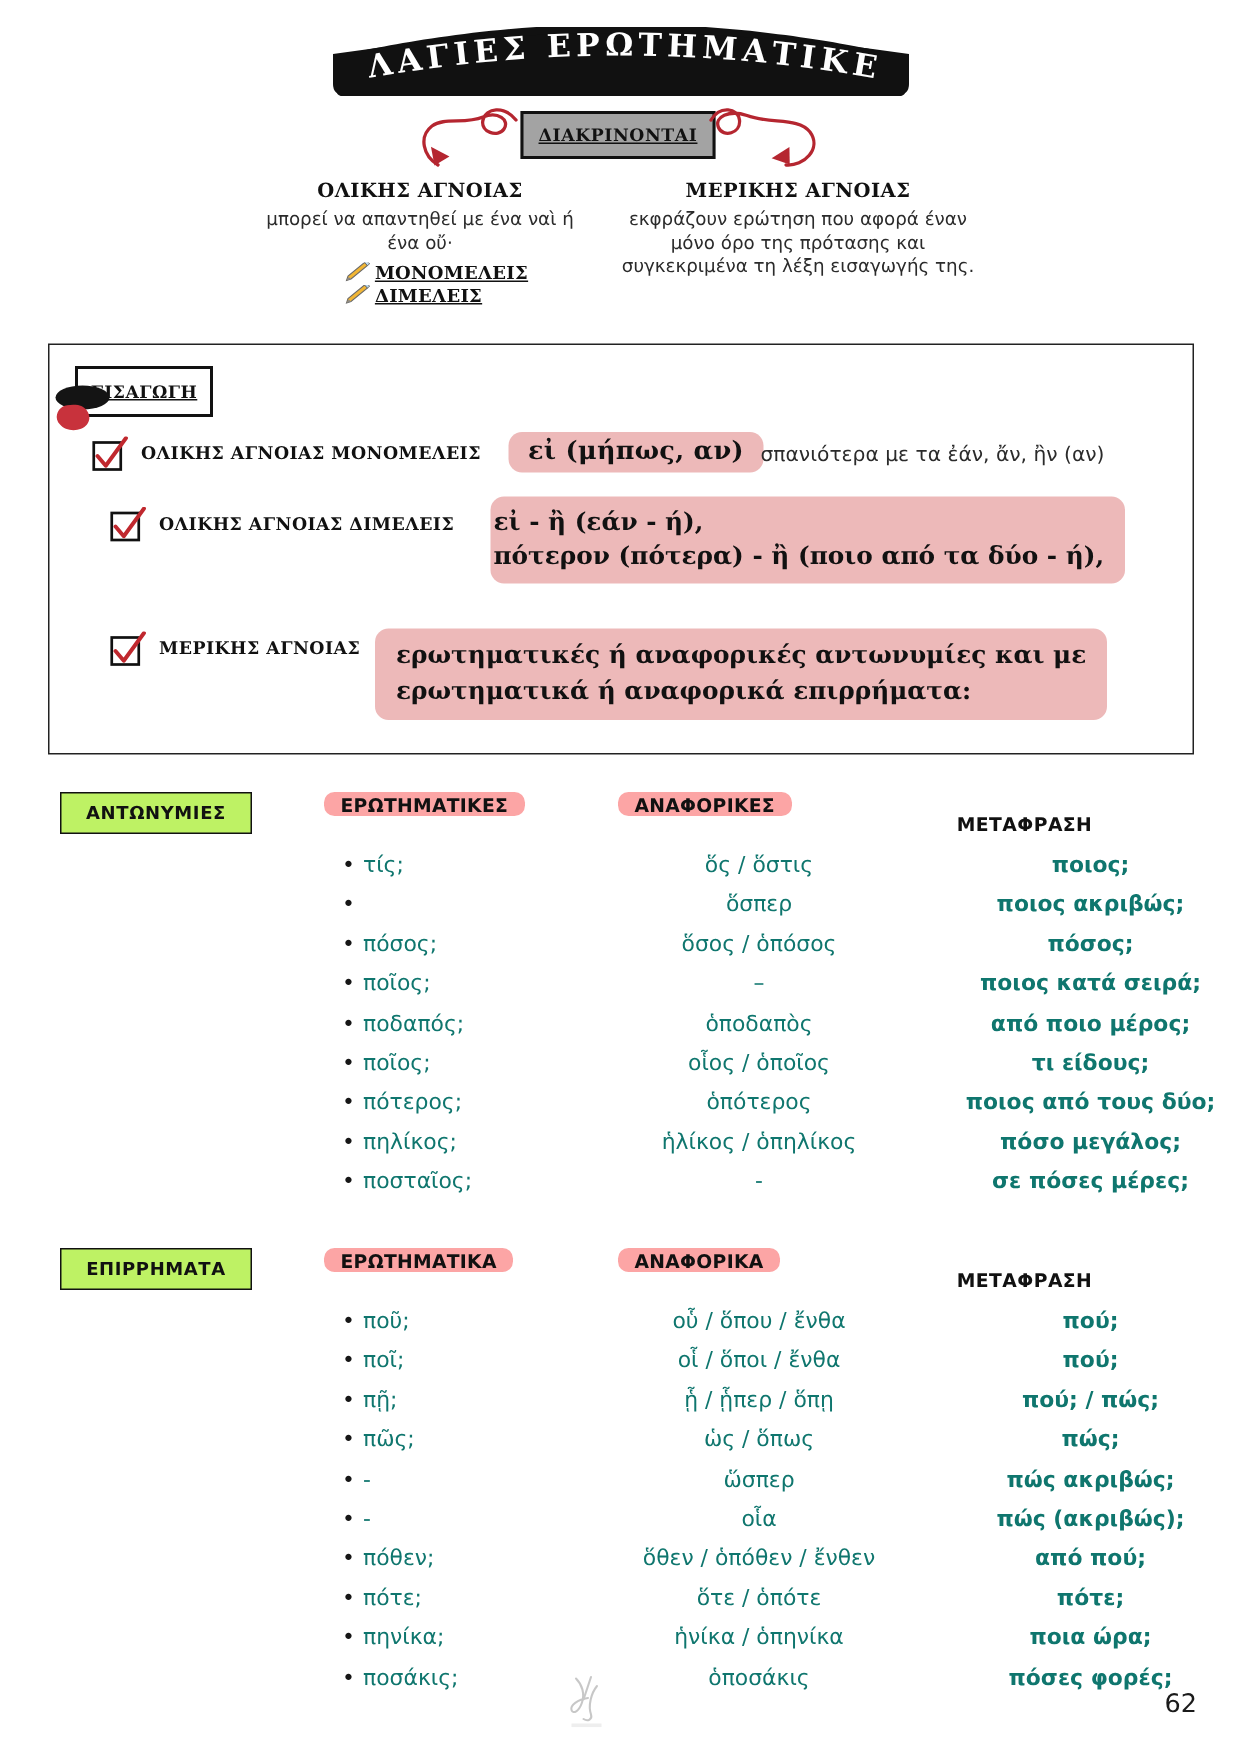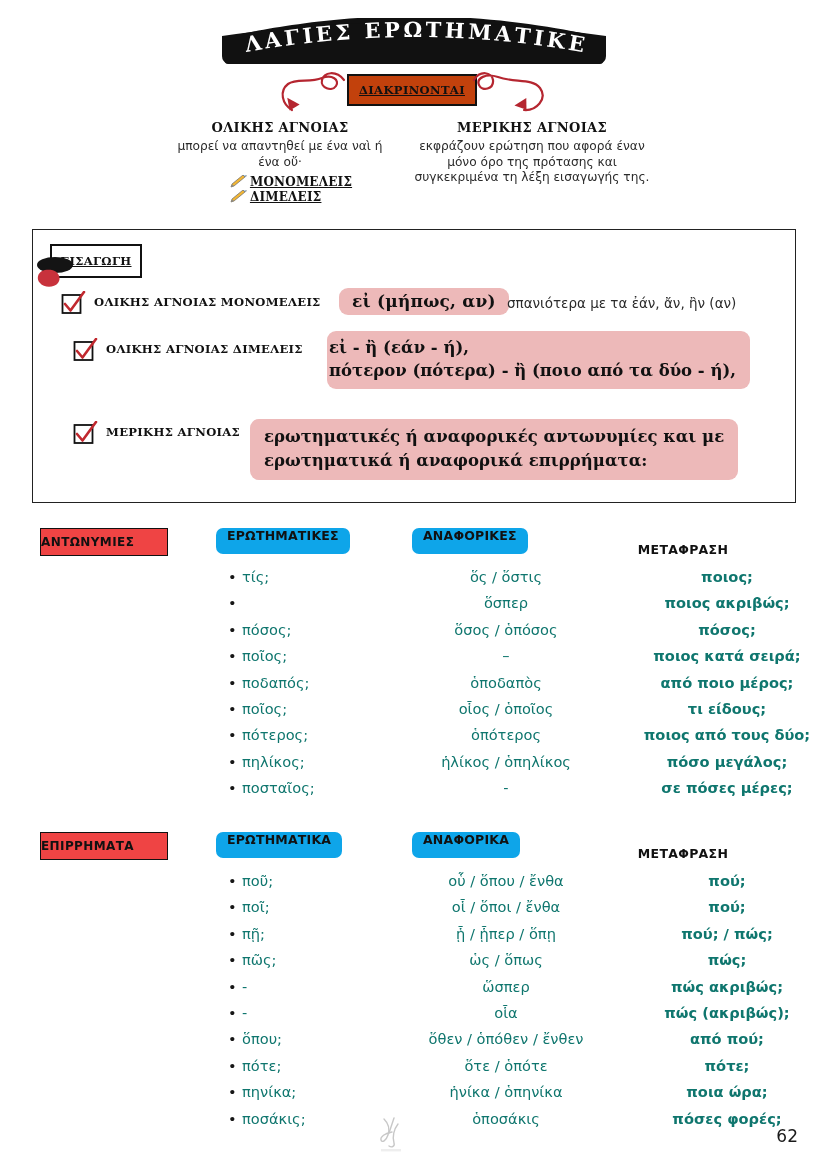--- a/index.html
+++ b/index.html
@@ -34,21 +34,21 @@
   }
 
   
   #diakrinontai-box {
     position: absolute;
     left: 347px;
     top: 74px;
     width: 126px;
     height: 28px;
     border: 2px solid #111;
-    background: #c2410c;
+    background: #a3a3a3;
     display: flex;
     align-items: center;
     justify-content: center;
   }
   #diakrinontai-label {
     font-family: "DejaVu Serif", serif;
     font-size: 11.5px;
     font-weight: bold;
     letter-spacing: 0.4px;
     text-decoration: underline;
@@ -217,41 +217,41 @@
     position: relative;
     height: 34px;
   }
   .cat-box {
     position: absolute;
     left: 40px;
     top: 0;
     width: 128px;
     height: 28px;
     border: 1.8px solid #111;
-    background: #ef4444;
+    background: #bef264;
     display: flex;
     align-items: center;
-    justify-content: flex-start;
+    justify-content: center;
     box-sizing: border-box;
   }
   .cat-label {
     font-size: 12px;
     font-weight: bold;
     letter-spacing: 0.4px;
     color: #111;
     font-family: "DejaVu Sans", sans-serif;
   }
   .red-pill {
     position: absolute;
     top: 0;
-    height: 26px;
-    background: #0ea5e9;
+    height: 16px;
+    background: #fca5a5;
     border-radius: 7px;
     display: flex;
-    align-items: flex-start;
+    align-items: flex-end;
     justify-content: center;
     padding: 0 11px;
     box-sizing: border-box;
   }
   .red-pill-label {
     font-size: 12.5px;
     font-weight: bold;
     letter-spacing: 0.2px;
     color: #111;
     font-family: "DejaVu Sans", sans-serif;
@@ -540,21 +540,21 @@
       <span class="c-interrog">-</span>
       <span class="c-relative">ὥσπερ</span>
       <span class="c-translate">πώς ακριβώς;</span>
     </div>
     <div class="t-row">
       <span class="c-interrog">-</span>
       <span class="c-relative">οἷα</span>
       <span class="c-translate">πώς (ακριβώς);</span>
     </div>
     <div class="t-row">
-      <span class="c-interrog">ὅπου;</span>
+      <span class="c-interrog">πόθεν;</span>
       <span class="c-relative">ὅθεν / ὁπόθεν / ἔνθεν</span>
       <span class="c-translate">από πού;</span>
     </div>
     <div class="t-row">
       <span class="c-interrog">πότε;</span>
       <span class="c-relative">ὅτε / ὁπότε</span>
       <span class="c-translate">πότε;</span>
     </div>
     <div class="t-row">
       <span class="c-interrog">πηνίκα;</span>

